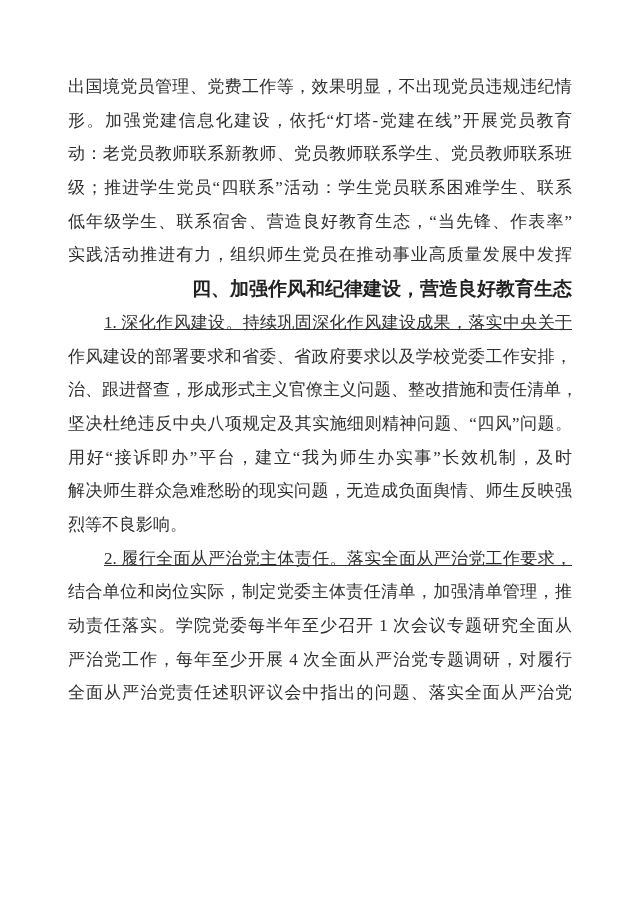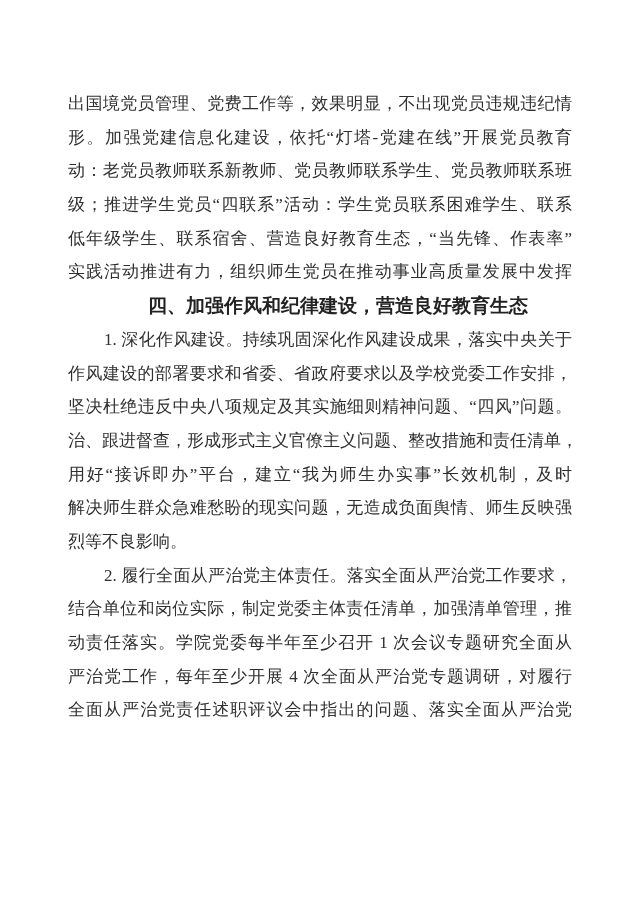--- a/index.html
+++ b/index.html
@@ -12,49 +12,50 @@
     width: 639px;
     height: 905px;
     background: #ffffff;
     overflow: hidden;
     font-family: "Liberation Serif", "DejaVu Serif", serif;
     color: #2f2f2f;
   }
   .text-block {
     position: absolute;
     left: 68px;
-    top: 87px;
+    top: 70px;
     width: 504px;
   }
   .line {
     height: 33.7px;
     line-height: 33.7px;
     font-size: 17px;
     text-align: justify;
     text-align-last: justify;
     text-justify: inter-character;
     white-space: nowrap;
     overflow: hidden;
   }
   .line.short {
     text-align: left;
     text-align-last: left;
   }
   .line.indent {
     padding-left: 36px;
+    text-decoration: underline;
   }
   .heading-line {
     height: 33.7px;
     line-height: 33.7px;
     padding-left: 36px;
     font-family: "Liberation Sans", "DejaVu Sans", sans-serif;
     font-weight: 700;
     font-size: 19px;
     color: #222222;
-    text-align: center;
+    text-align: right;
     white-space: nowrap;
   }
 </style>
 </head>
 <body>
 
 <div class="page">
   <div class="text-block">
 
     <div>
@@ -64,22 +65,22 @@
       <div class="line">级；推进学生党员“四联系”活动：学生党员联系困难学生、联系</div>
       <div class="line">低年级学生、联系宿舍、营造良好教育生态，“当先锋、作表率”</div>
       <div class="line">实践活动推进有力，组织师生党员在推动事业高质量发展中发挥</div>
     </div>
 
     <div class="heading-line">四、加强作风和纪律建设，营造良好教育生态</div>
 
     <div>
       <div class="line indent">1. 深化作风建设。持续巩固深化作风建设成果，落实中央关于</div>
       <div class="line">作风建设的部署要求和省委、省政府要求以及学校党委工作安排，</div>
+      <div class="line">治、跟进督查，形成形式主义官僚主义问题、整改措施和责任清单，</div>
       <div class="line">坚决杜绝违反中央八项规定及其实施细则精神问题、“四风”问题。</div>
-      <div class="line">治、跟进督查，形成形式主义官僚主义问题、整改措施和责任清单，</div>
       <div class="line">用好“接诉即办”平台，建立“我为师生办实事”长效机制，及时</div>
       <div class="line">解决师生群众急难愁盼的现实问题，无造成负面舆情、师生反映强</div>
       <div class="line short">烈等不良影响。</div>
     </div>
 
     <div>
       <div class="line indent">2. 履行全面从严治党主体责任。落实全面从严治党工作要求，</div>
       <div class="line">结合单位和岗位实际，制定党委主体责任清单，加强清单管理，推</div>
       <div class="line">动责任落实。学院党委每半年至少召开 1 次会议专题研究全面从</div>
       <div class="line">严治党工作，每年至少开展 4 次全面从严治党专题调研，对履行</div>

